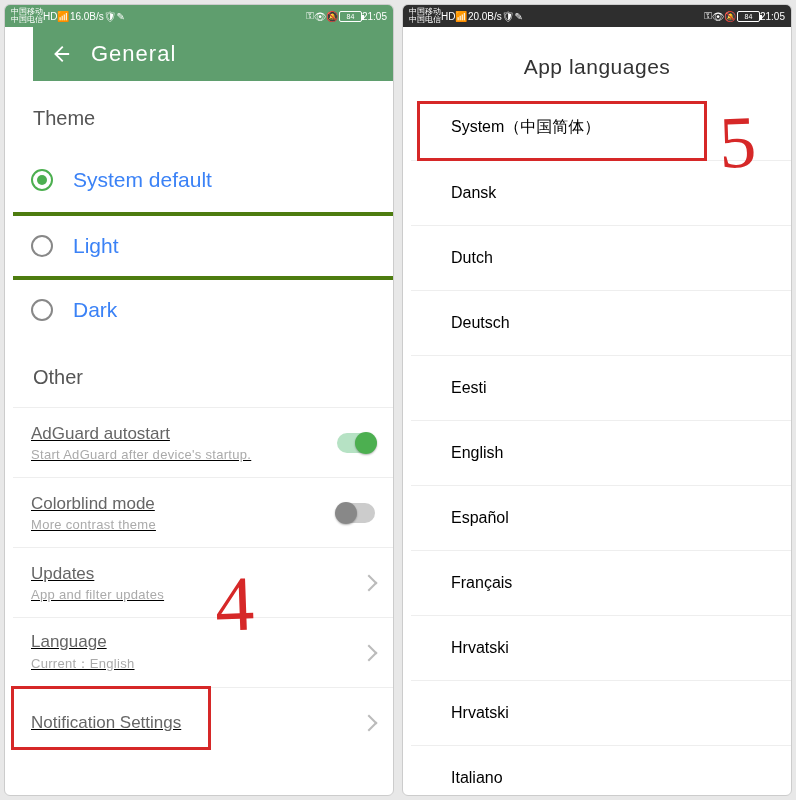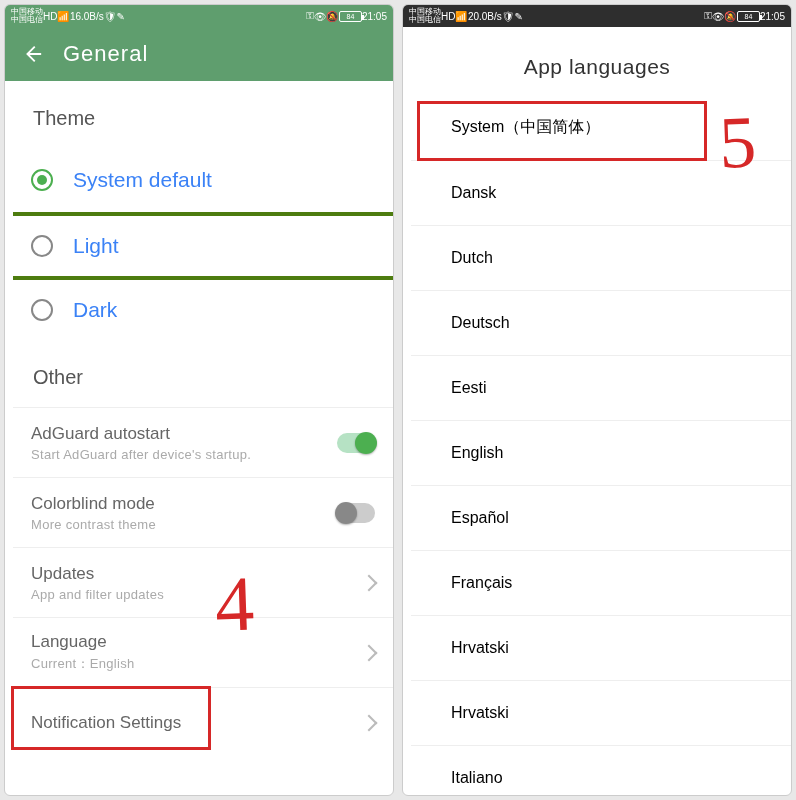--- a/index.html
+++ b/index.html
@@ -39,20 +39,21 @@
   .titlebar {
     background: #5f9e6e;
     color: #fff;
     height: 54px;
     display: flex;
     align-items: center;
     padding: 0 16px;
     gap: 20px;
     font-size: 22px;
     letter-spacing: 1px;
+    margin-left: 28px;
   }
   .back-arrow {
     width: 22px; height: 22px;
     display:flex; align-items:center; justify-content:center;
   }
   .back-arrow svg { stroke:#fff; stroke-width:2; fill:none; }
   .content { flex:1; overflow-y:auto;padding-left:8px; }
   .section-header {
     color:#555; font-size:20px;
     padding: 26px 20px 18px 20px;
@@ -75,20 +76,21 @@
     content:""; position:absolute; width:10px; height:10px;
     background:#4caf50; border-radius:50%; top:4px; left:4px;
   }
   .row .label { color:#3b82f6; font-size:21px; flex:1; }
   .setting-row {
     display:flex; align-items:center;
     padding: 14px 18px;
     border-top: 1px solid #eee;
     gap: 12px; min-height:70px;
     position:relative;
+    text-decoration:underline;
   }
   .setting-row .textcol { flex:1; display:flex; flex-direction:column; gap:3px;}
   .setting-row .title { color:#666; font-size:17px;}
   .setting-row .sub { color:#aaa; font-size:13px; letter-spacing:0.3px;}
   .toggle {
     width:38px; height:20px; background:#ccc; border-radius:12px; position:relative;
     flex-shrink:0;
   }
   .toggle::after {
     content:""; width:22px; height:22px; border-radius:50%;

